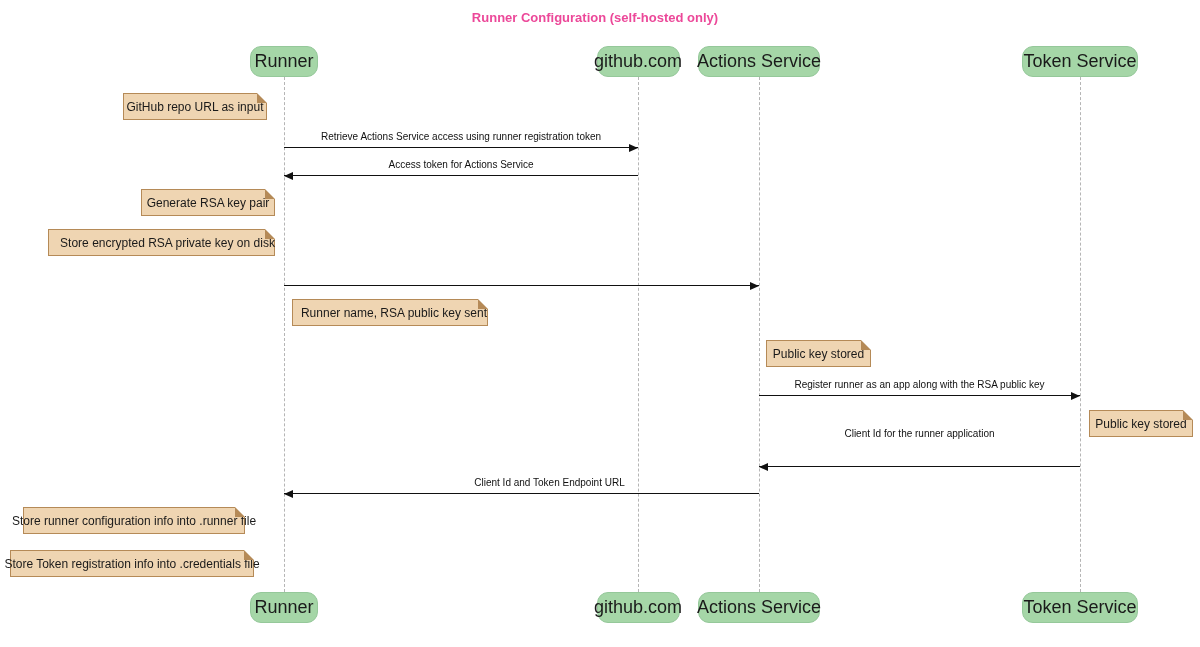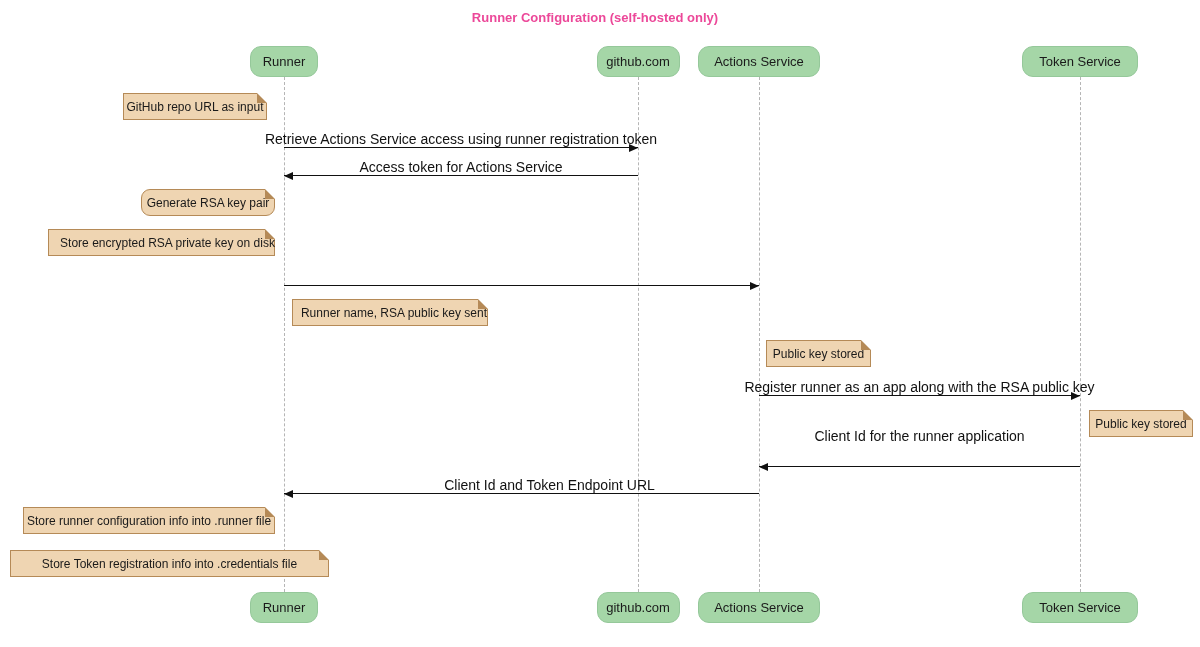--- a/index.html
+++ b/index.html
@@ -16,21 +16,21 @@
   }
   .lifeline{
     position:absolute;width:0;border-left:1px dashed #b5b5b5;
   }
   .participant{
     position:absolute;height:31px;
     background:var(--pfill);
     border:1px solid var(--pborder);
     border-radius:11px;
     display:flex;align-items:center;justify-content:center;
-    font-size:13px;color:#1a1a1a;
+    font-size:18px;color:#1a1a1a;
     box-sizing:border-box;white-space:nowrap;
   }
   .note{
     position:absolute;height:27px;
     background:var(--nfill);
     border:1px solid var(--nborder);
     display:flex;align-items:center;justify-content:center;
     font-size:12px;color:#1a1a1a;
     box-sizing:border-box;white-space:nowrap;
   }
@@ -40,21 +40,21 @@
     border-width:0 10px 10px 0;
     border-color:#fff #fff var(--nborder) var(--nfold);
   }
   .msg-line{position:absolute;height:1px;background:var(--arrow);}
   .msg-head{position:absolute;width:0;height:0;
     border-top:4px solid transparent;border-bottom:4px solid transparent;}
   .msg-head.right{border-left:9px solid var(--arrow);}
   .msg-head.left{border-right:9px solid var(--arrow);}
   .msg-label{
     position:absolute;transform:translateX(-50%);
-    font-size:14px;color:#111;white-space:nowrap;
+    font-size:10px;color:#111;white-space:nowrap;
   }
 </style>
 </head>
 <body>
 
 <div id="diagram-canvas" style="--pfill: #A5D6A7; --pborder: #95C89A; --nfill: #EFD5B2; --nborder: #B58A57; --nfold: #DDBC8F; --arrow: #111111; background: rgb(255, 255, 255);">
   <div class="diagram-title">Runner Configuration (self-hosted only)</div>
 <div class="lifeline" style="left: 284px; top: 77px; height: 515px;"></div>
     <div class="participant" style="left: 250px; top: 46px; width: 68px;">Runner</div>
     <div class="participant" style="left: 250px; top: 592px; width: 68px;">Runner</div>
@@ -78,20 +78,20 @@
     <div class="msg-line" style="left: 759px; top: 395px; width: 321px;"></div>
     <div class="msg-head right" style="left: 1071px; top: 392px;"></div>
     <div class="msg-label" style="left: 919.5px; top: 379px;">Register runner as an app along with the RSA public key</div>
     <div class="msg-line" style="left: 759px; top: 466px; width: 321px;"></div>
     <div class="msg-head left" style="left: 759px; top: 463px;"></div>
     <div class="msg-label" style="left: 919.5px; top: 428px;">Client Id for the runner application</div>
     <div class="msg-line" style="left: 284px; top: 493px; width: 475px;"></div>
     <div class="msg-head left" style="left: 284px; top: 490px;"></div>
     <div class="msg-label" style="left: 521.5px; top: 477px; margin-left: 28px;">Client Id and Token Endpoint URL</div>
     <div class="note" style="left: 123px; top: 93px; width: 144px;">GitHub repo URL as input</div>
-    <div class="note" style="left: 141px; top: 189px; width: 134px; border-radius: 9px;">Generate RSA key pair</div>
+    <div class="note" style="left: 141px; top: 189px; width: 134px;">Generate RSA key pair</div>
     <div class="note" style="left: 48px; top: 229px; width: 227px; padding-left: 12px;">Store encrypted RSA private key on disk</div>
     <div class="note" style="left: 292px; top: 299px; width: 196px; padding-left: 8px;">Runner name, RSA public key sent</div>
     <div class="note" style="left: 766px; top: 340px; width: 105px;">Public key stored</div>
     <div class="note" style="left: 1089px; top: 410px; width: 104px;">Public key stored</div>
-    <div class="note" style="left: 23px; top: 507px; width: 252px;">Store runner configuration info into .runner file</div>
-    <div class="note" style="left: 10px; top: 550px; width: 319px;">Store Token registration info into .credentials file</div>
+    <div class="note" style="left: 23px; top: 507px; width: 222px;">Store runner configuration info into .runner file</div>
+    <div class="note" style="left: 10px; top: 550px; width: 244px;">Store Token registration info into .credentials file</div>
   </div>
 
 </body></html>

